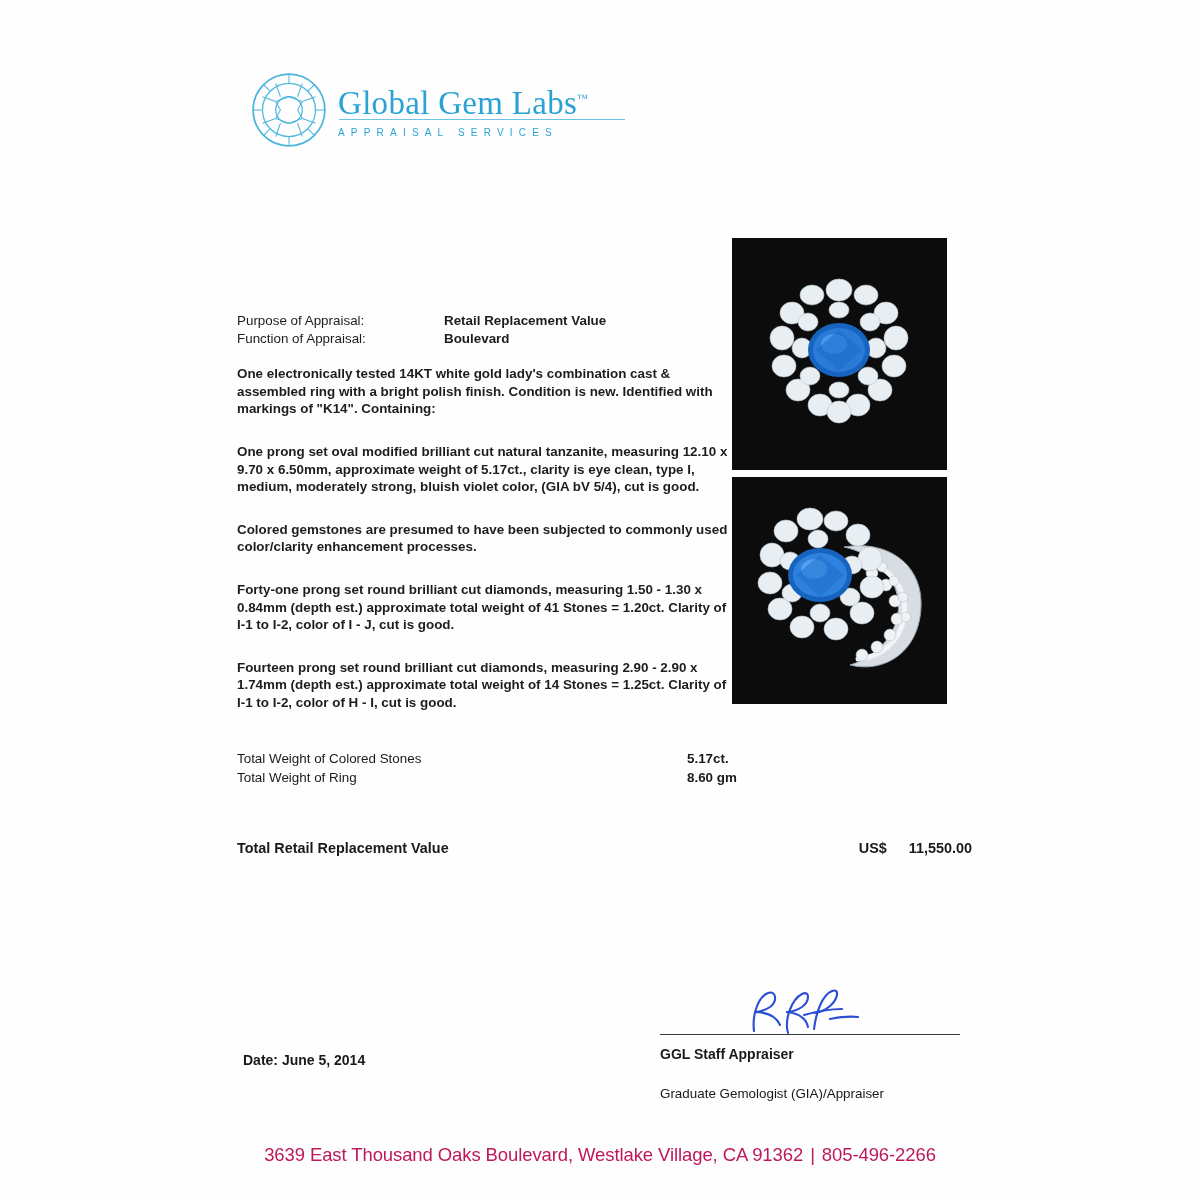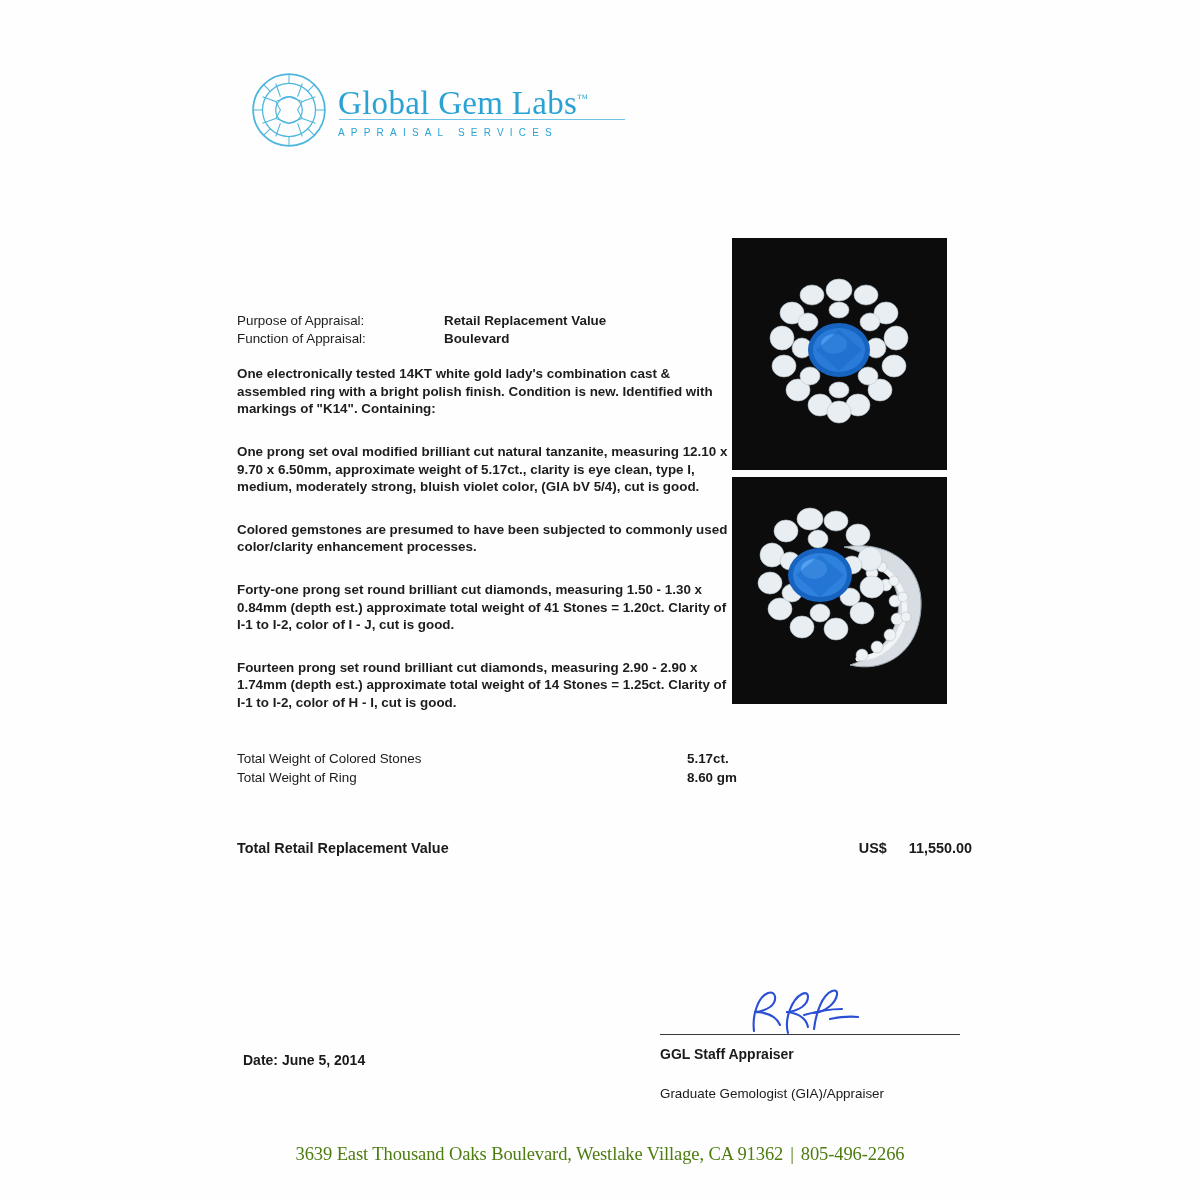--- a/index.html
+++ b/index.html
@@ -194,23 +194,23 @@
     font-weight: bold;
   }
 
   
   .footer {
     position: absolute;
     left: 0;
     right: 0;
     top: 1144px;
     text-align: center;
-    color: #4d7c0f;
+    color: #be185d;
     font-size: 18.5px;
-    font-family: Liberation Serif, serif;
+    font-family: Liberation Sans, sans-serif;
     letter-spacing: -0.1px;
   }
   .footer .sep { margin: 0 7px; }
 </style>
 </head>
 <body>
 
 <div class="page">
 
   <div class="header">

